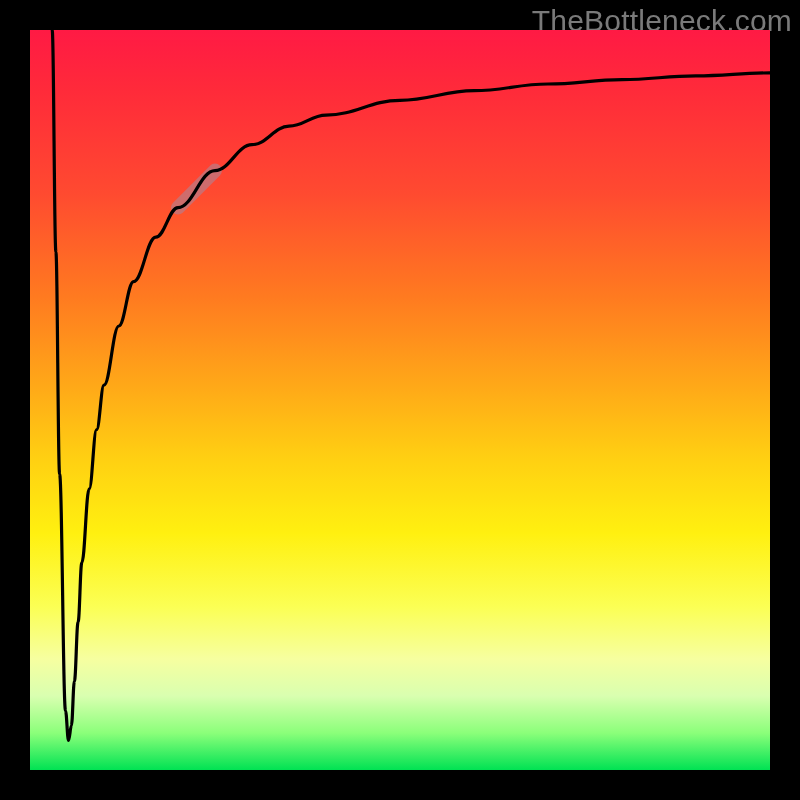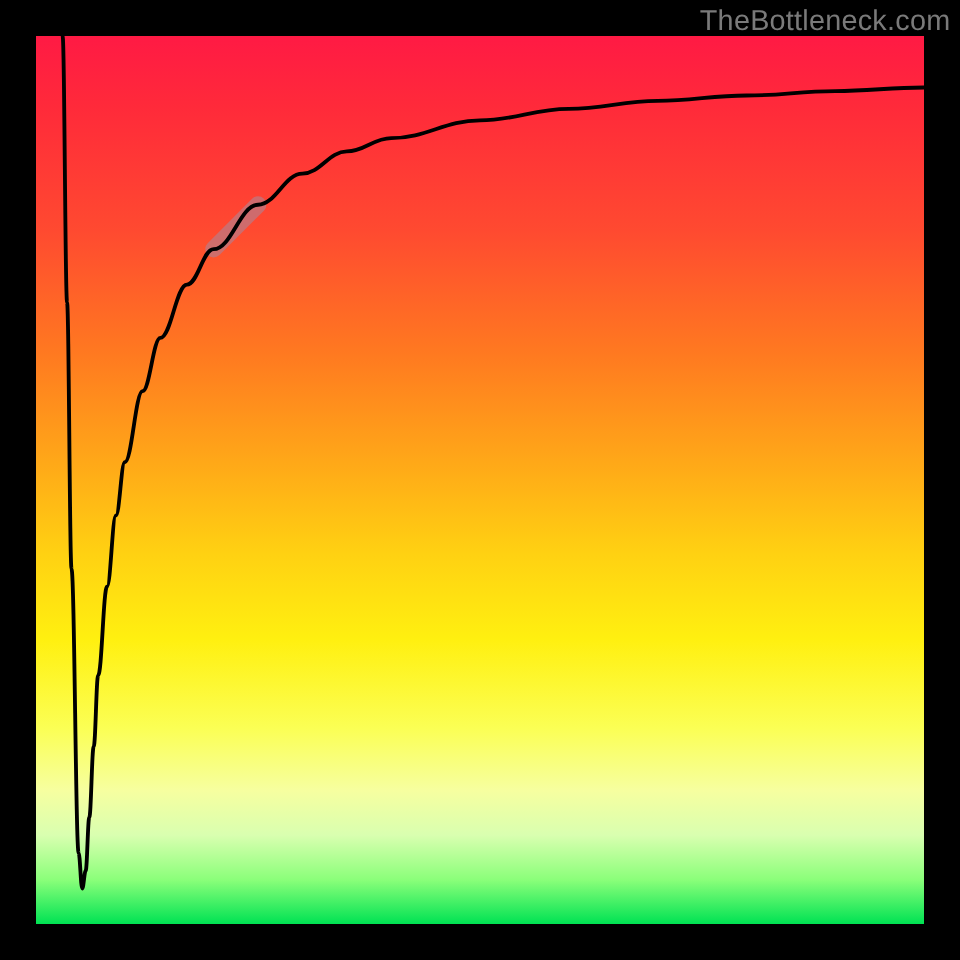--- a/index.html
+++ b/index.html
@@ -40,21 +40,21 @@
       #d9ffb0 90%,
       #8bff7a 95%,
       #00e253 100%
     );
   }
   .watermark {
     position: absolute;
     top: 4px;
     right: 8px;
     color: #7a7a7a;
-    font-size: 24px;
+    font-size: 30px;
     letter-spacing: 0.2px;
     user-select: none;
   }
   svg.curve {
     position: absolute;
     inset: 0;
     width: 740px;
     height: 740px;
     overflow: visible;
   }

